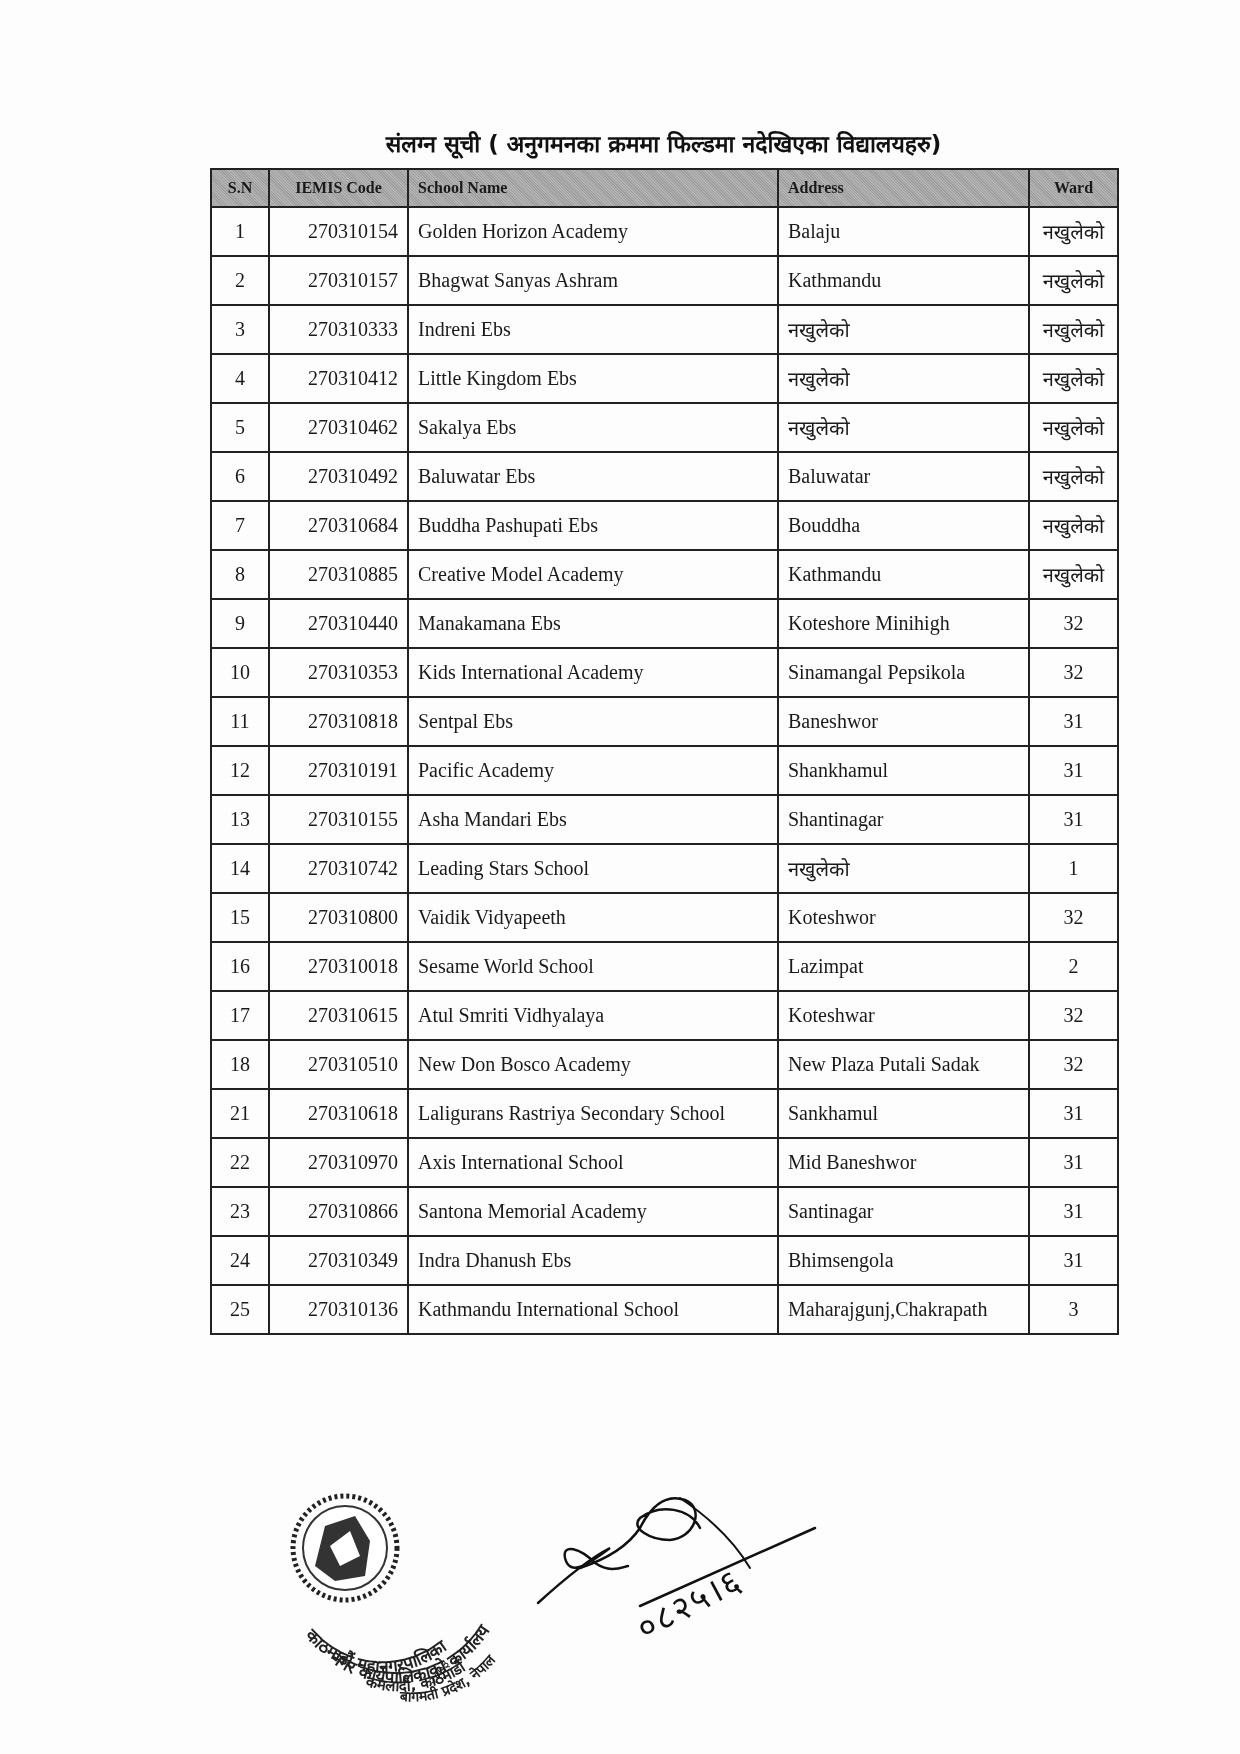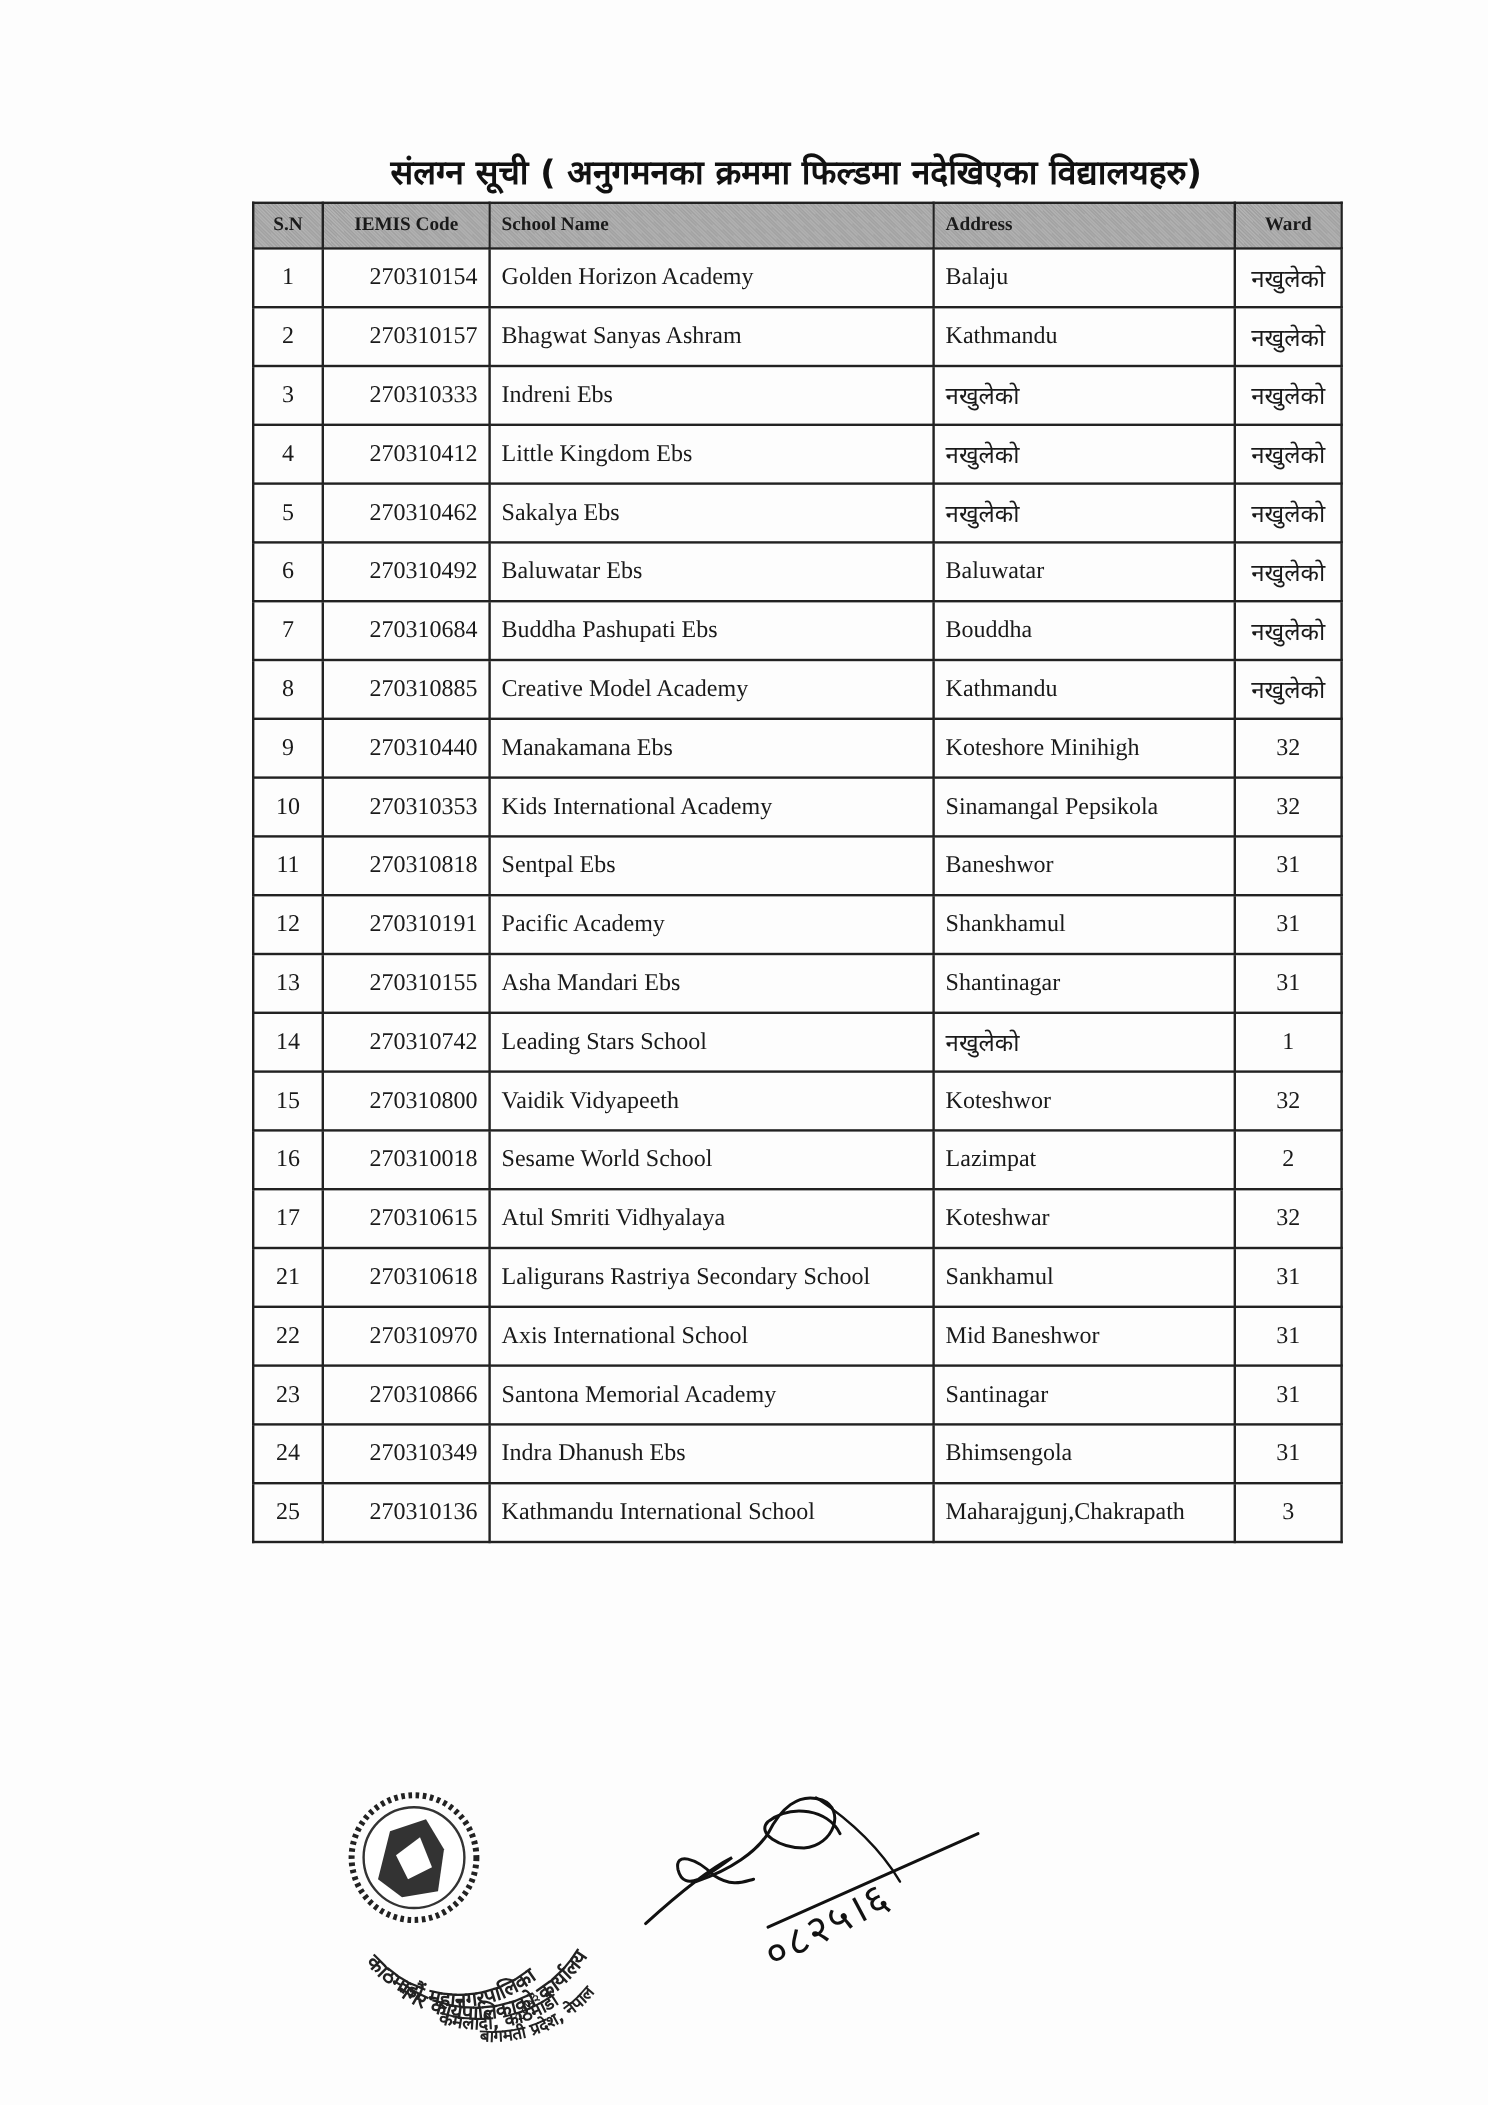--- a/index.html
+++ b/index.html
@@ -6,21 +6,21 @@
   body {
     width: 1240px; height: 1754px; position: relative; overflow: hidden;
     background: #fdfdfd;
     font-family: "Liberation Serif", "DejaVu Serif", serif;
     color: #1a1a1a;
   }
   .title {
     position: absolute; left: 210px; width: 907px; top: 124px; height: 40px;
     text-align: center;
     font-family: "DejaVu Sans", "Liberation Sans", sans-serif;
-    font-size: 28px; font-weight: bold; line-height: 40px; color: #111;
+    font-size: 23px; font-weight: bold; line-height: 40px; color: #111;
   }
   table.list {
     position: absolute; left: 210px; top: 168px;
     width: 907px; border-collapse: collapse; table-layout: fixed;
   }
   table.list th, table.list td {
     border: 2px solid #222; padding: 0 9px; white-space: nowrap; overflow: hidden;
   }
   table.list th {
     height: 36px; font-weight: bold; font-size: 16px; text-align: left;
@@ -181,20 +181,27 @@
         <td class="c-ward">2</td>
       </tr>
       <tr>
         <td class="c-sn">17</td>
         <td class="c-code">270310615</td>
         <td class="c-name">Atul Smriti Vidhyalaya</td>
         <td class="c-addr">Koteshwar</td>
         <td class="c-ward">32</td>
       </tr>
       <tr>
+        <td class="c-sn">18</td>
+        <td class="c-code">270310510</td>
+        <td class="c-name">New Don Bosco Academy</td>
+        <td class="c-addr">New Plaza Putali Sadak</td>
+        <td class="c-ward">32</td>
+      </tr>
+      <tr>
         <td class="c-sn">21</td>
         <td class="c-code">270310618</td>
         <td class="c-name">Laligurans Rastriya Secondary School</td>
         <td class="c-addr">Sankhamul</td>
         <td class="c-ward">31</td>
       </tr>
       <tr>
         <td class="c-sn">22</td>
         <td class="c-code">270310970</td>
         <td class="c-name">Axis International School</td>

